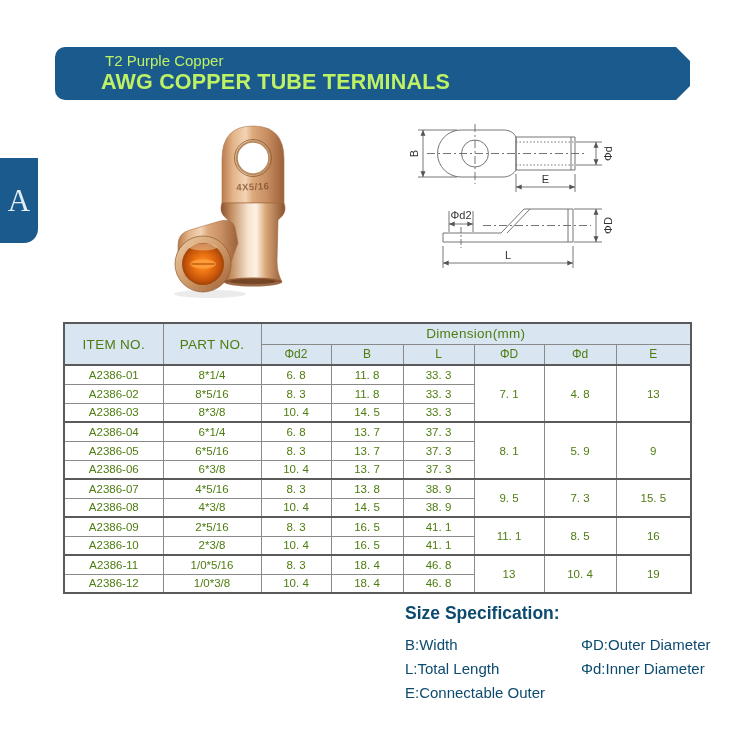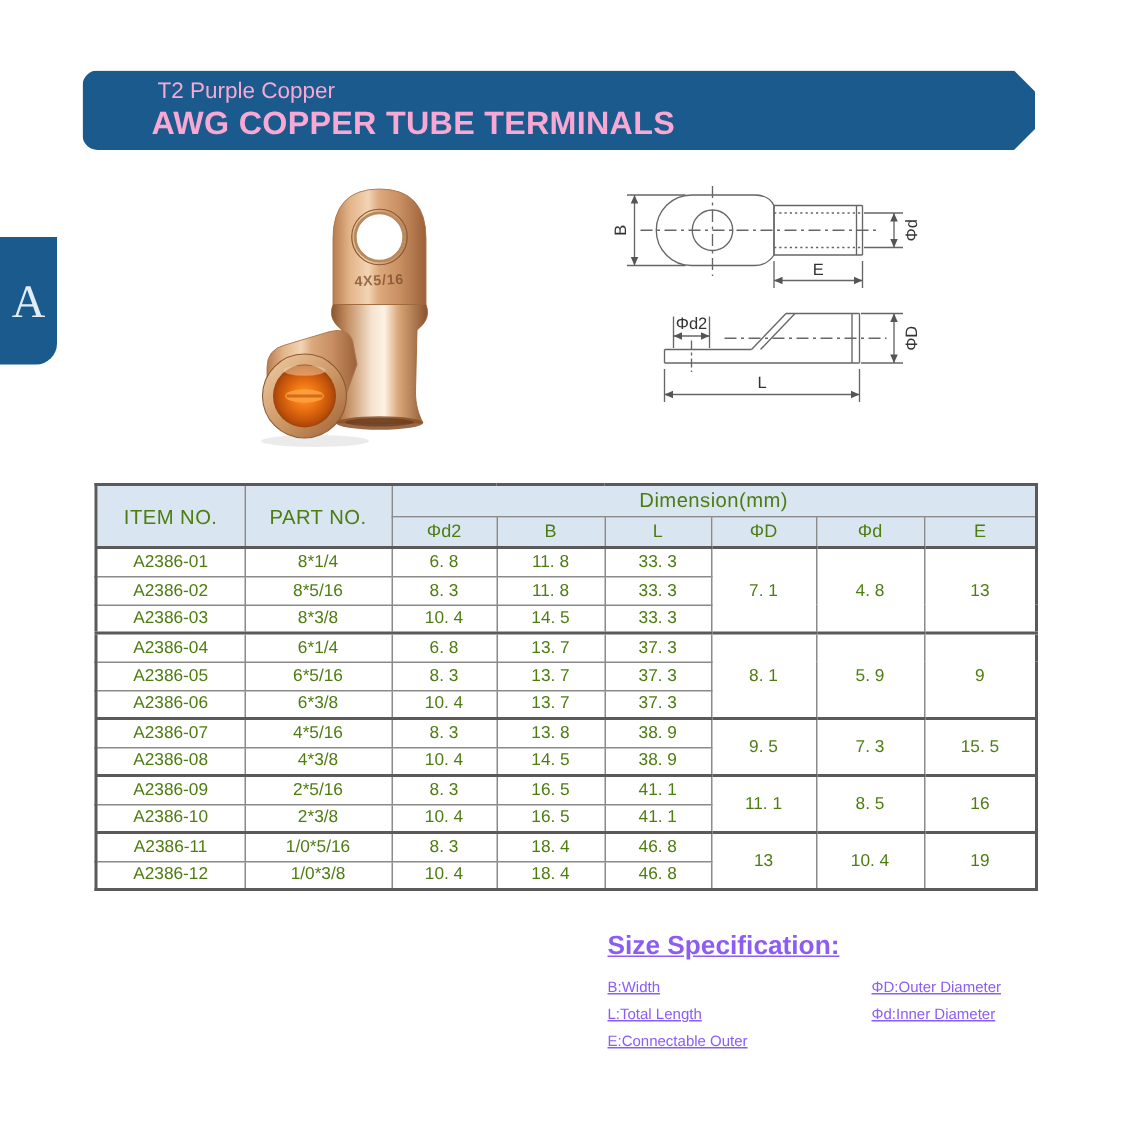--- a/index.html
+++ b/index.html
@@ -1,21 +1,21 @@
 <!DOCTYPE html>
 <html><head>
 <meta charset="utf-8">
 <style>
   html,body { margin:0; padding:0; background:#ffffff; }
   .page { position:relative; width:750px; height:750px; background:#ffffff; overflow:hidden;
           font-family:"Liberation Sans", sans-serif; }
 
   
   .banner { position:absolute; left:55px; top:47px; width:635px; height:53px;
-            background:#1a5a8c; color:#f9a8d4; box-sizing:border-box;
+            background:#1a5a8c; color:#bef264; box-sizing:border-box;
             display:flex; flex-direction:column; justify-content:center; gap:1px;
             padding-left:46px; border-radius:10px 0 0 10px;
             clip-path: polygon(0 0, 621px 0, 635px 14px, 635px 39px, 621px 53px, 0 53px); }
   .banner-sub   { font-size:15px; padding-left:4px; line-height:1.15; }
   .banner-title { font-size:21.5px; font-weight:bold; letter-spacing:.2px; line-height:1.15; }
 
   
   .tab { position:absolute; left:0; top:158px; width:38px; height:85px;
          background:#1a5a8c; color:#e2ecf5; border-radius:0 0 14px 0;
          display:flex; align-items:center; justify-content:center;
@@ -34,23 +34,23 @@
   .spec-table thead th { background:#d9e6f2; font-weight:normal; }
   tr.h1 { height:21px; }
   tr.h2 { height:21px; }
   th.hmain { font-size:13.5px; letter-spacing:.3px; }
   tr.h2 th { font-size:12px; }
   .spec-table tbody tr { height:19px; }
   .spec-table tbody td { font-size:11.5px; border-top:1px solid #a8a8a8; }
   .spec-table tbody tr.g td { border-top:2px solid #5a5a5a; }
 
   
-  .spec { position:absolute; left:405px; top:620px; color:#8b5cf6;text-decoration:underline; }
+  .spec { position:absolute; left:405px; top:603px; color:#0c4a6e; }
   .spec-title { font-size:17.5px; font-weight:bold; margin:0 0 12px 0; }
-  .spec-grid { display:grid; grid-template-columns:176px auto; row-gap:7px; font-size:10px; }
+  .spec-grid { display:grid; grid-template-columns:176px auto; row-gap:7px; font-size:15px; }
 </style>
 </head>
 <body>
 
 <div class="page">
 
   <div class="banner">
     <div class="banner-sub">T2 Purple Copper</div>
     <div class="banner-title">AWG COPPER TUBE TERMINALS</div>
   </div>

